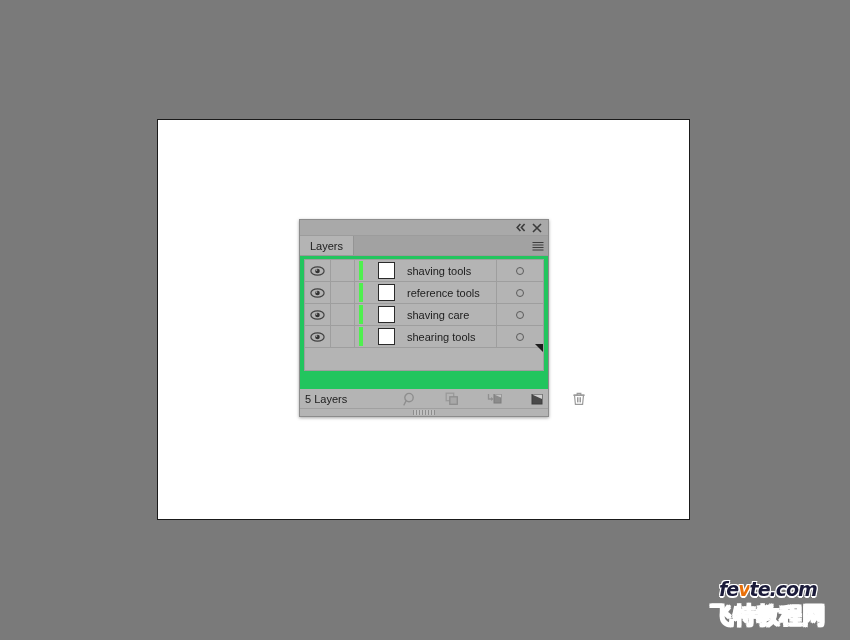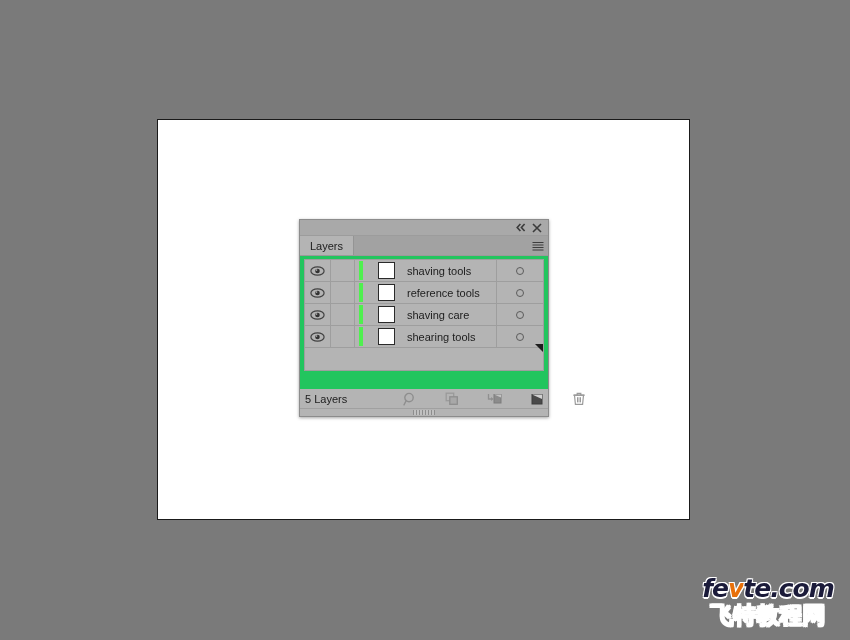--- a/index.html
+++ b/index.html
@@ -206,21 +206,21 @@
   
   #watermark {
     position: absolute;
     left: 688px; top: 576px;
     width: 160px; height: 56px;
     text-align: center;
     pointer-events: none;
   }
   .wm-line1 {
     font-family: "DejaVu Sans", sans-serif;
-    font-size: 25px;
+    font-size: 19px;
     font-weight: bold;
     font-style: italic;
     letter-spacing: -1px;
     line-height: 26px;
     color: #1b1b3a;
     -webkit-text-stroke: 0px;
     text-shadow:
       -1px -1px 0 #ffffff, 1px -1px 0 #ffffff,
       -1px  1px 0 #ffffff, 1px  1px 0 #ffffff,
        0px -1.5px 0 #ffffff, 0px 1.5px 0 #ffffff;

